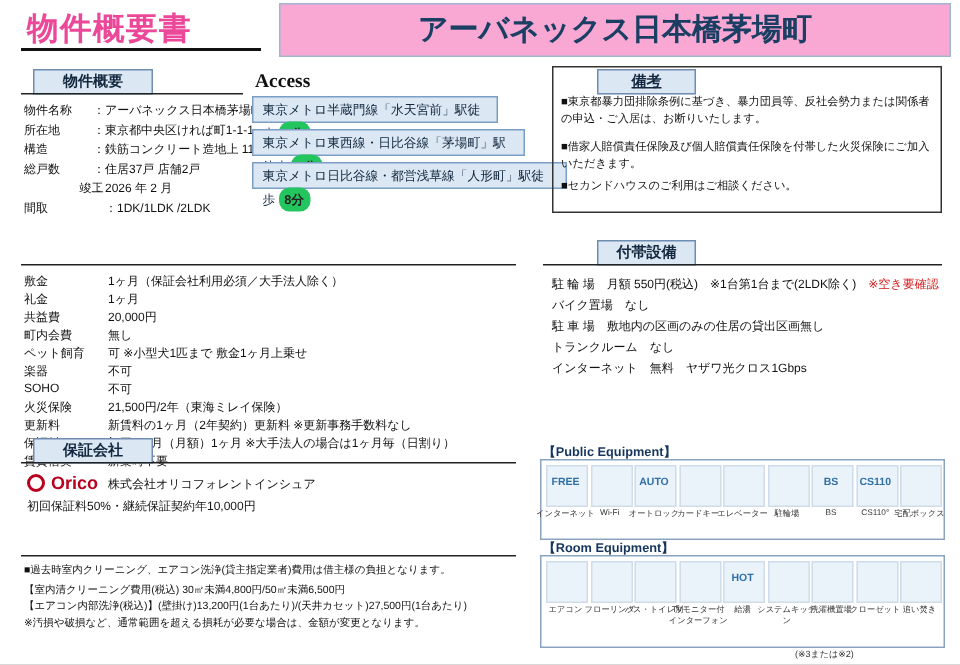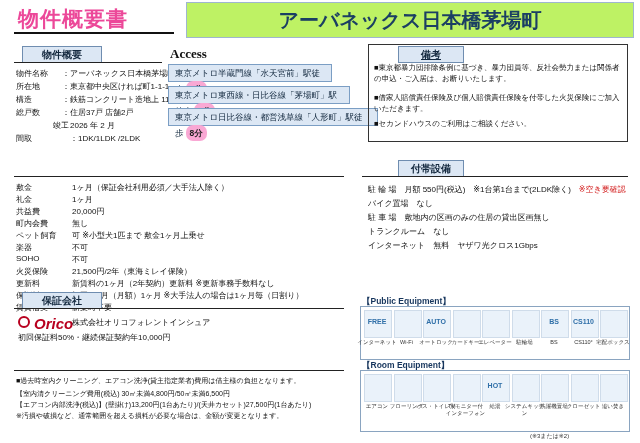--- a/index.html
+++ b/index.html
@@ -1,42 +1,42 @@
 <!DOCTYPE html>
 <html><head>
 <meta charset="utf-8">
 <style>
   html,body{margin:0;padding:0;background:#b9b9b9;}
   body{font-family:"Liberation Sans","DejaVu Sans",sans-serif;}
   #page{position:relative;width:640px;height:443px;background:#fff;overflow:hidden;}
   .hdr{position:absolute;left:0;top:0;width:640px;height:40px;}
   .hdr-title{position:absolute;left:18px;top:5px;font-size:21px;font-weight:bold;color:#ec4899;letter-spacing:1px;}
   .hdr-underline{position:absolute;left:14px;top:32px;width:160px;height:2px;background:#111;}
-  .hdr-band{position:absolute;left:186px;top:2px;width:446px;height:34px;background:#bef264;border:1px solid #9fb6cf;}
+  .hdr-band{position:absolute;left:186px;top:2px;width:446px;height:34px;background:#f9a8d4;border:1px solid #9fb6cf;}
   .hdr-band span{display:block;text-align:center;line-height:34px;font-size:20px;font-weight:bold;color:#1b3f63;}
 
   .sect-label{position:absolute;background:#dce7f4;border:1px solid #6f8db0;text-align:center;font-size:10px;font-weight:bold;color:#14293f;line-height:15px;}
   .txt{position:absolute;font-size:8px;color:#111;white-space:nowrap;}
   .red{color:#d21b1b;}
   .box{position:absolute;border:1px solid #8aa4c0;}
 
   .access-title{position:absolute;left:170px;top:46px;font-size:13px;font-weight:bold;color:#111;font-family:"Liberation Serif","DejaVu Serif",serif;}
   .acc-pill{position:absolute;background:#dce7f4;border:1px solid #7b9ec4;height:16px;line-height:16px;font-size:8.5px;color:#10263c;padding:0 6px;}
-  .acc-min{display:inline-block;background:#f9a8d4;border-radius:7px;padding:0 4px;font-weight:bold;color:#222;}
+  .acc-min{display:inline-block;background:#22c55e;border-radius:7px;padding:0 4px;font-weight:bold;color:#222;}
 
   .note{position:absolute;font-size:7.5px;color:#111;line-height:11px;}
   .hr{position:absolute;background:#222;height:1px;}
 
   .eq-head{position:absolute;font-size:8.5px;font-weight:bold;color:#17365d;}
   .eq-panel{position:absolute;border:1px solid #8aa4c0;background:#fff;}
   .eq-cell{position:absolute;border:1px solid #cfdcea;background:#eaf2fa;}
   .eq-cap{position:absolute;font-size:5.5px;color:#333;text-align:center;width:40px;}
   .ico-txt{position:absolute;font-size:7px;font-weight:bold;color:#2f6fa8;text-align:center;width:40px;}
 
-  .orico{position:absolute;font-size:15px;font-weight:bold;color:#b8001f;font-style:italic;}
+  .orico{position:absolute;font-size:12px;font-weight:bold;color:#b8001f;}
   .dot{position:absolute;width:8px;height:8px;border-radius:50%;border:2px solid #b8001f;}
   .footer-note{position:absolute;font-size:7px;color:#111;line-height:10.5px;}
   .ftr-tag{position:absolute;font-size:6px;color:#333;}
 </style>
 </head>
 <body>
 
 <div id="page">
 
   <div class="hdr">

